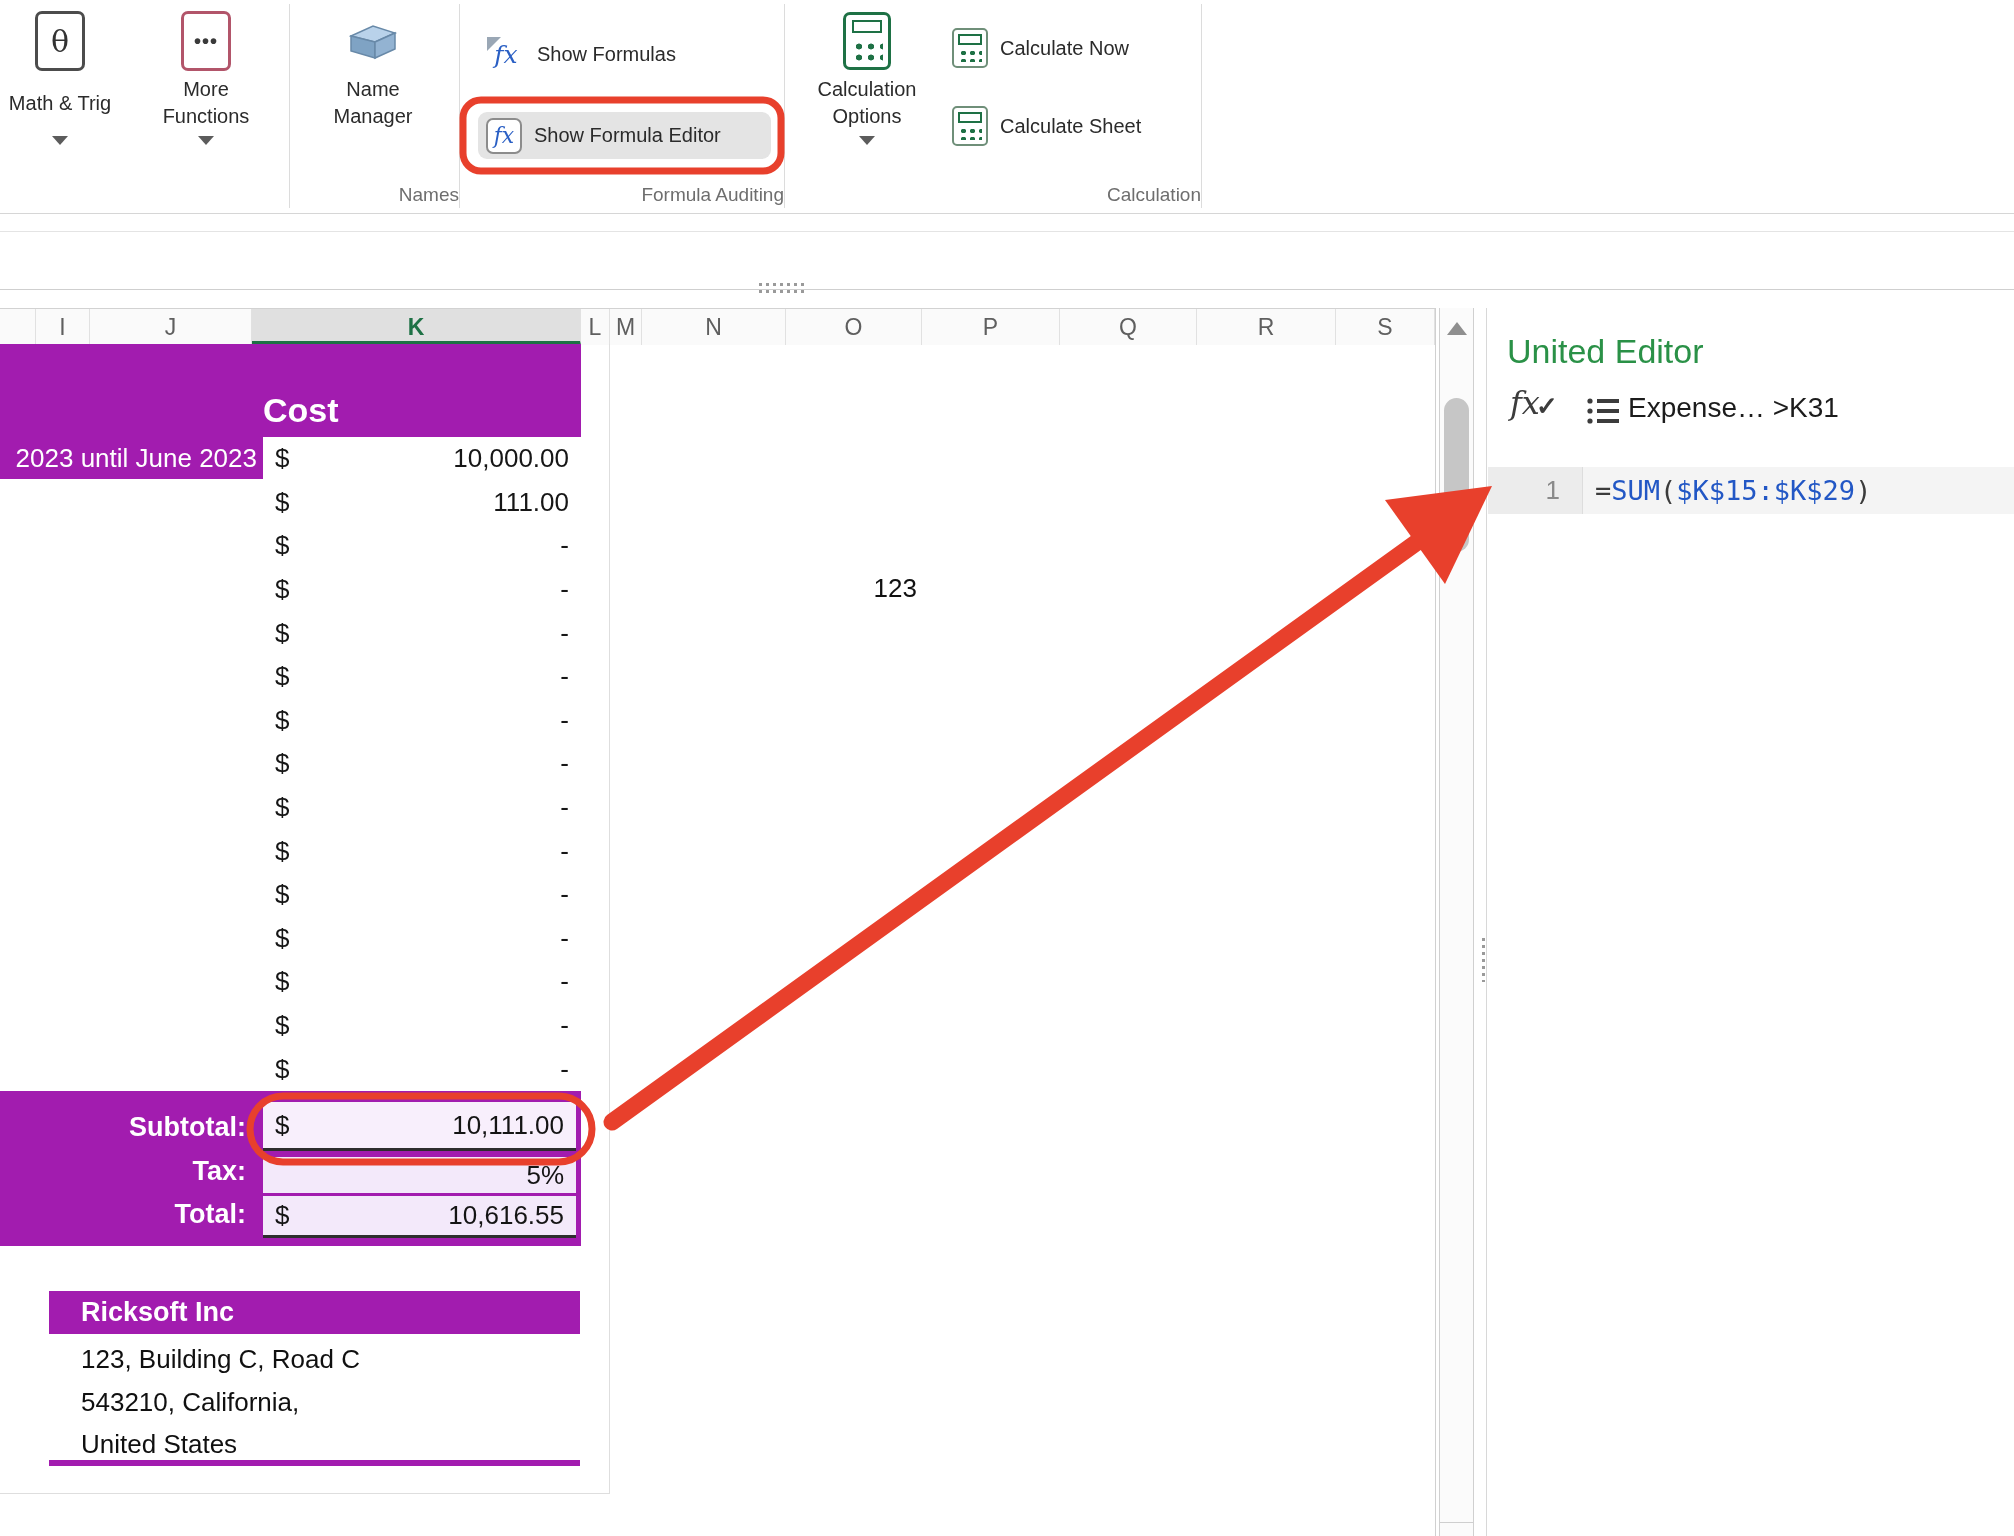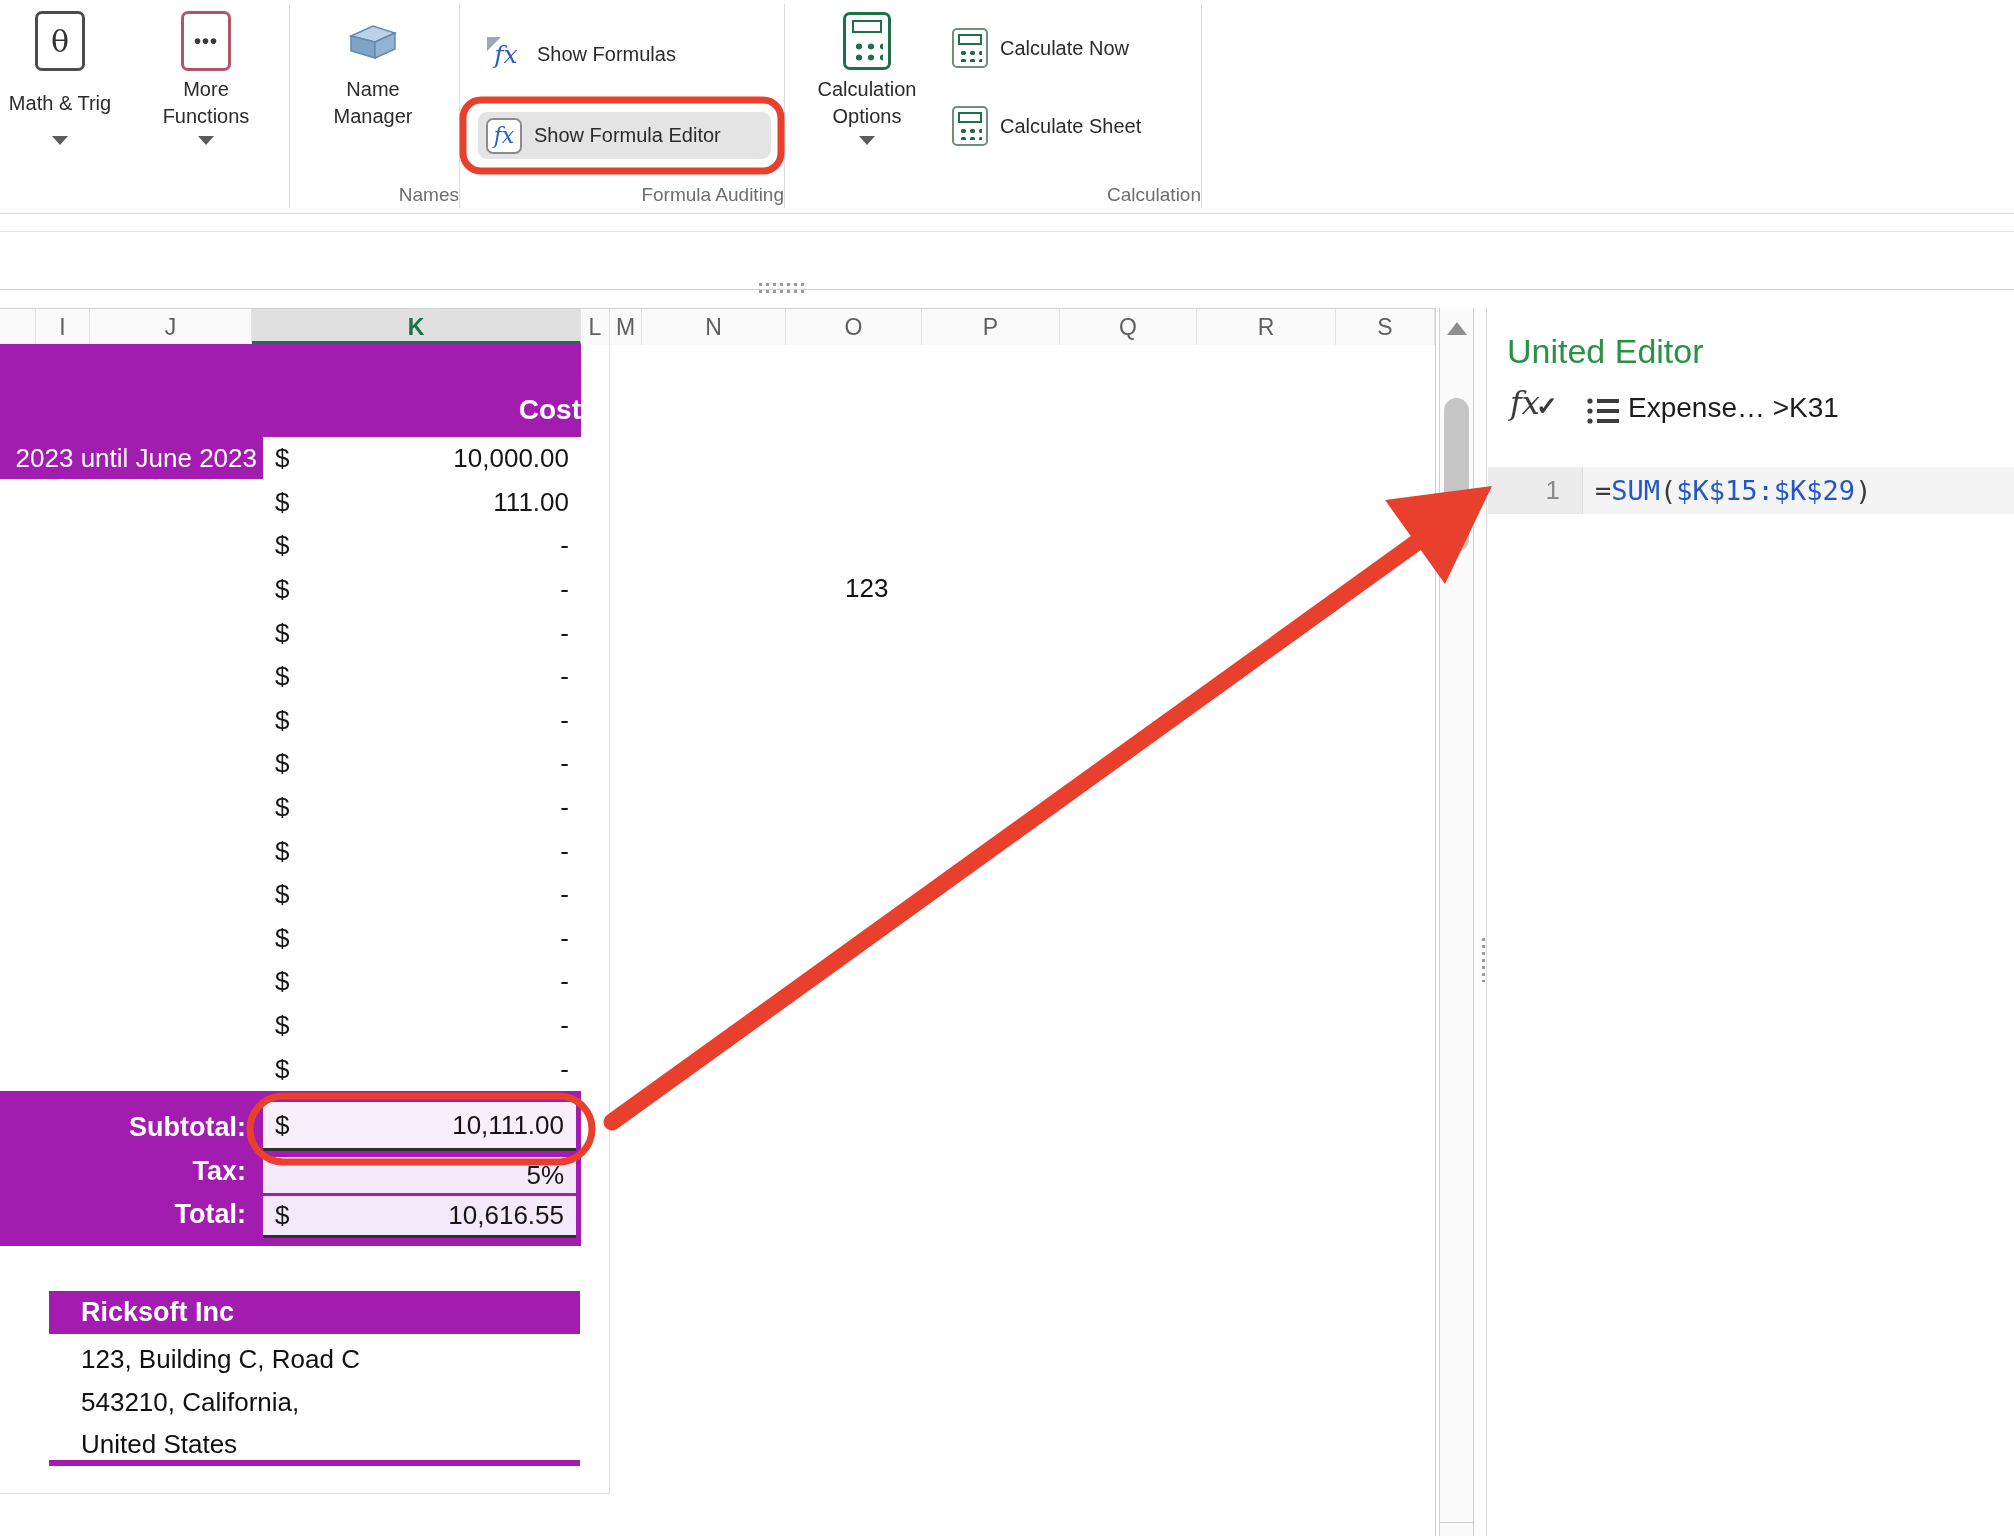--- a/index.html
+++ b/index.html
@@ -178,21 +178,21 @@
     <div class="colhdr" style="left: 1197px; width: 139px;">R</div>
     <div class="colhdr" style="left: 1336px; width: 99px;">S</div>
   </div>
 
 <div class="abs" style="left:0;top:345px;width:1435px;height:1191px;background:#fff"></div>
 <div class="abs" style="left:1435px;top:308px;width:1px;height:1228px;background:#d0d0d0"></div>
 
 <div class="abs" style="left:0;top:344px;width:610px;height:1150px;border-right:1px solid #dedede;border-bottom:1px solid #dedede;box-sizing:border-box;pointer-events:none"></div>
 
 <div class="abs pur" style="left:0;top:344px;width:581px;height:93px"></div>
-<div class="abs" style="left:263px;top:390px;width:318px;height:40px;color:#fff;font-weight:bold;font-size:28px;text-align:right;line-height:40px">Cost</div>
+<div class="abs" style="left:263px;top:390px;width:318px;height:40px;color:#fff;font-weight:bold;font-size:34px;text-align:left;line-height:40px">Cost</div>
 
 <div class="abs pur" style="left:0;top:437px;width:263px;height:42px">
   <div style="position:absolute;left:-70px;width:327px;top:0;height:42px;line-height:42px;text-align:right;font-size:26px;color:#fff;white-space:nowrap">2023 until June 2023</div>
 </div>
 
 <div class="abs" style="left:263px;top:437px;width:318px">
     <div class="cost-row">
       <span>$</span>
       <span>10,000.00</span>
     </div>
@@ -274,21 +274,21 @@
 <div class="abs pur" style="left:49px;top:1291px;width:531px;height:43px">
   <span style="margin-left:32px;line-height:43px;font-weight:bold;font-size:27px;color:#fff;display:inline-block">Ricksoft Inc</span>
 </div>
 <div class="abs" style="left:81px;top:1338px">
     <div class="addr-line">123, Building C, Road C</div>
     <div class="addr-line">543210, California,</div>
     <div class="addr-line">United States</div>
   </div>
 <div class="abs pur" style="left:49px;top:1460px;width:531px;height:6px"></div>
 
-<div class="abs" style="left:845px;top:572px;width:72px;height:32px;line-height:32px;text-align:left;font-size:26px;color:#111">123</div>
+<div class="abs" style="left:845px;top:572px;width:72px;height:32px;line-height:32px;text-align:right;font-size:26px;color:#111">123</div>
 
 <div class="abs" style="left:1439px;top:308px;width:35px;height:1228px;background:#fbfbfb;border-left:1px solid #d0d0d0;border-right:1px solid #d0d0d0;box-sizing:border-box">
   <div style="position:absolute;left:7px;top:14px;width:0;height:0;border-left:10px solid transparent;border-right:10px solid transparent;border-bottom:13px solid #8f8f8f"></div>
   <div style="position:absolute;left:4px;top:90px;width:25px;height:154px;background:#c6c6c6;border-radius:13px"></div>
   <div style="position:absolute;left:0;top:1214px;width:100%;height:1px;background:#cfcfcf"></div>
 </div>
 
 <div class="abs" style="left:1486px;top:308px;width:1px;height:1228px;background:#d8d8d8"></div>
 <div class="abs grip" style="left:1480px;top:936px;width:13px;height:46px"></div>
 

